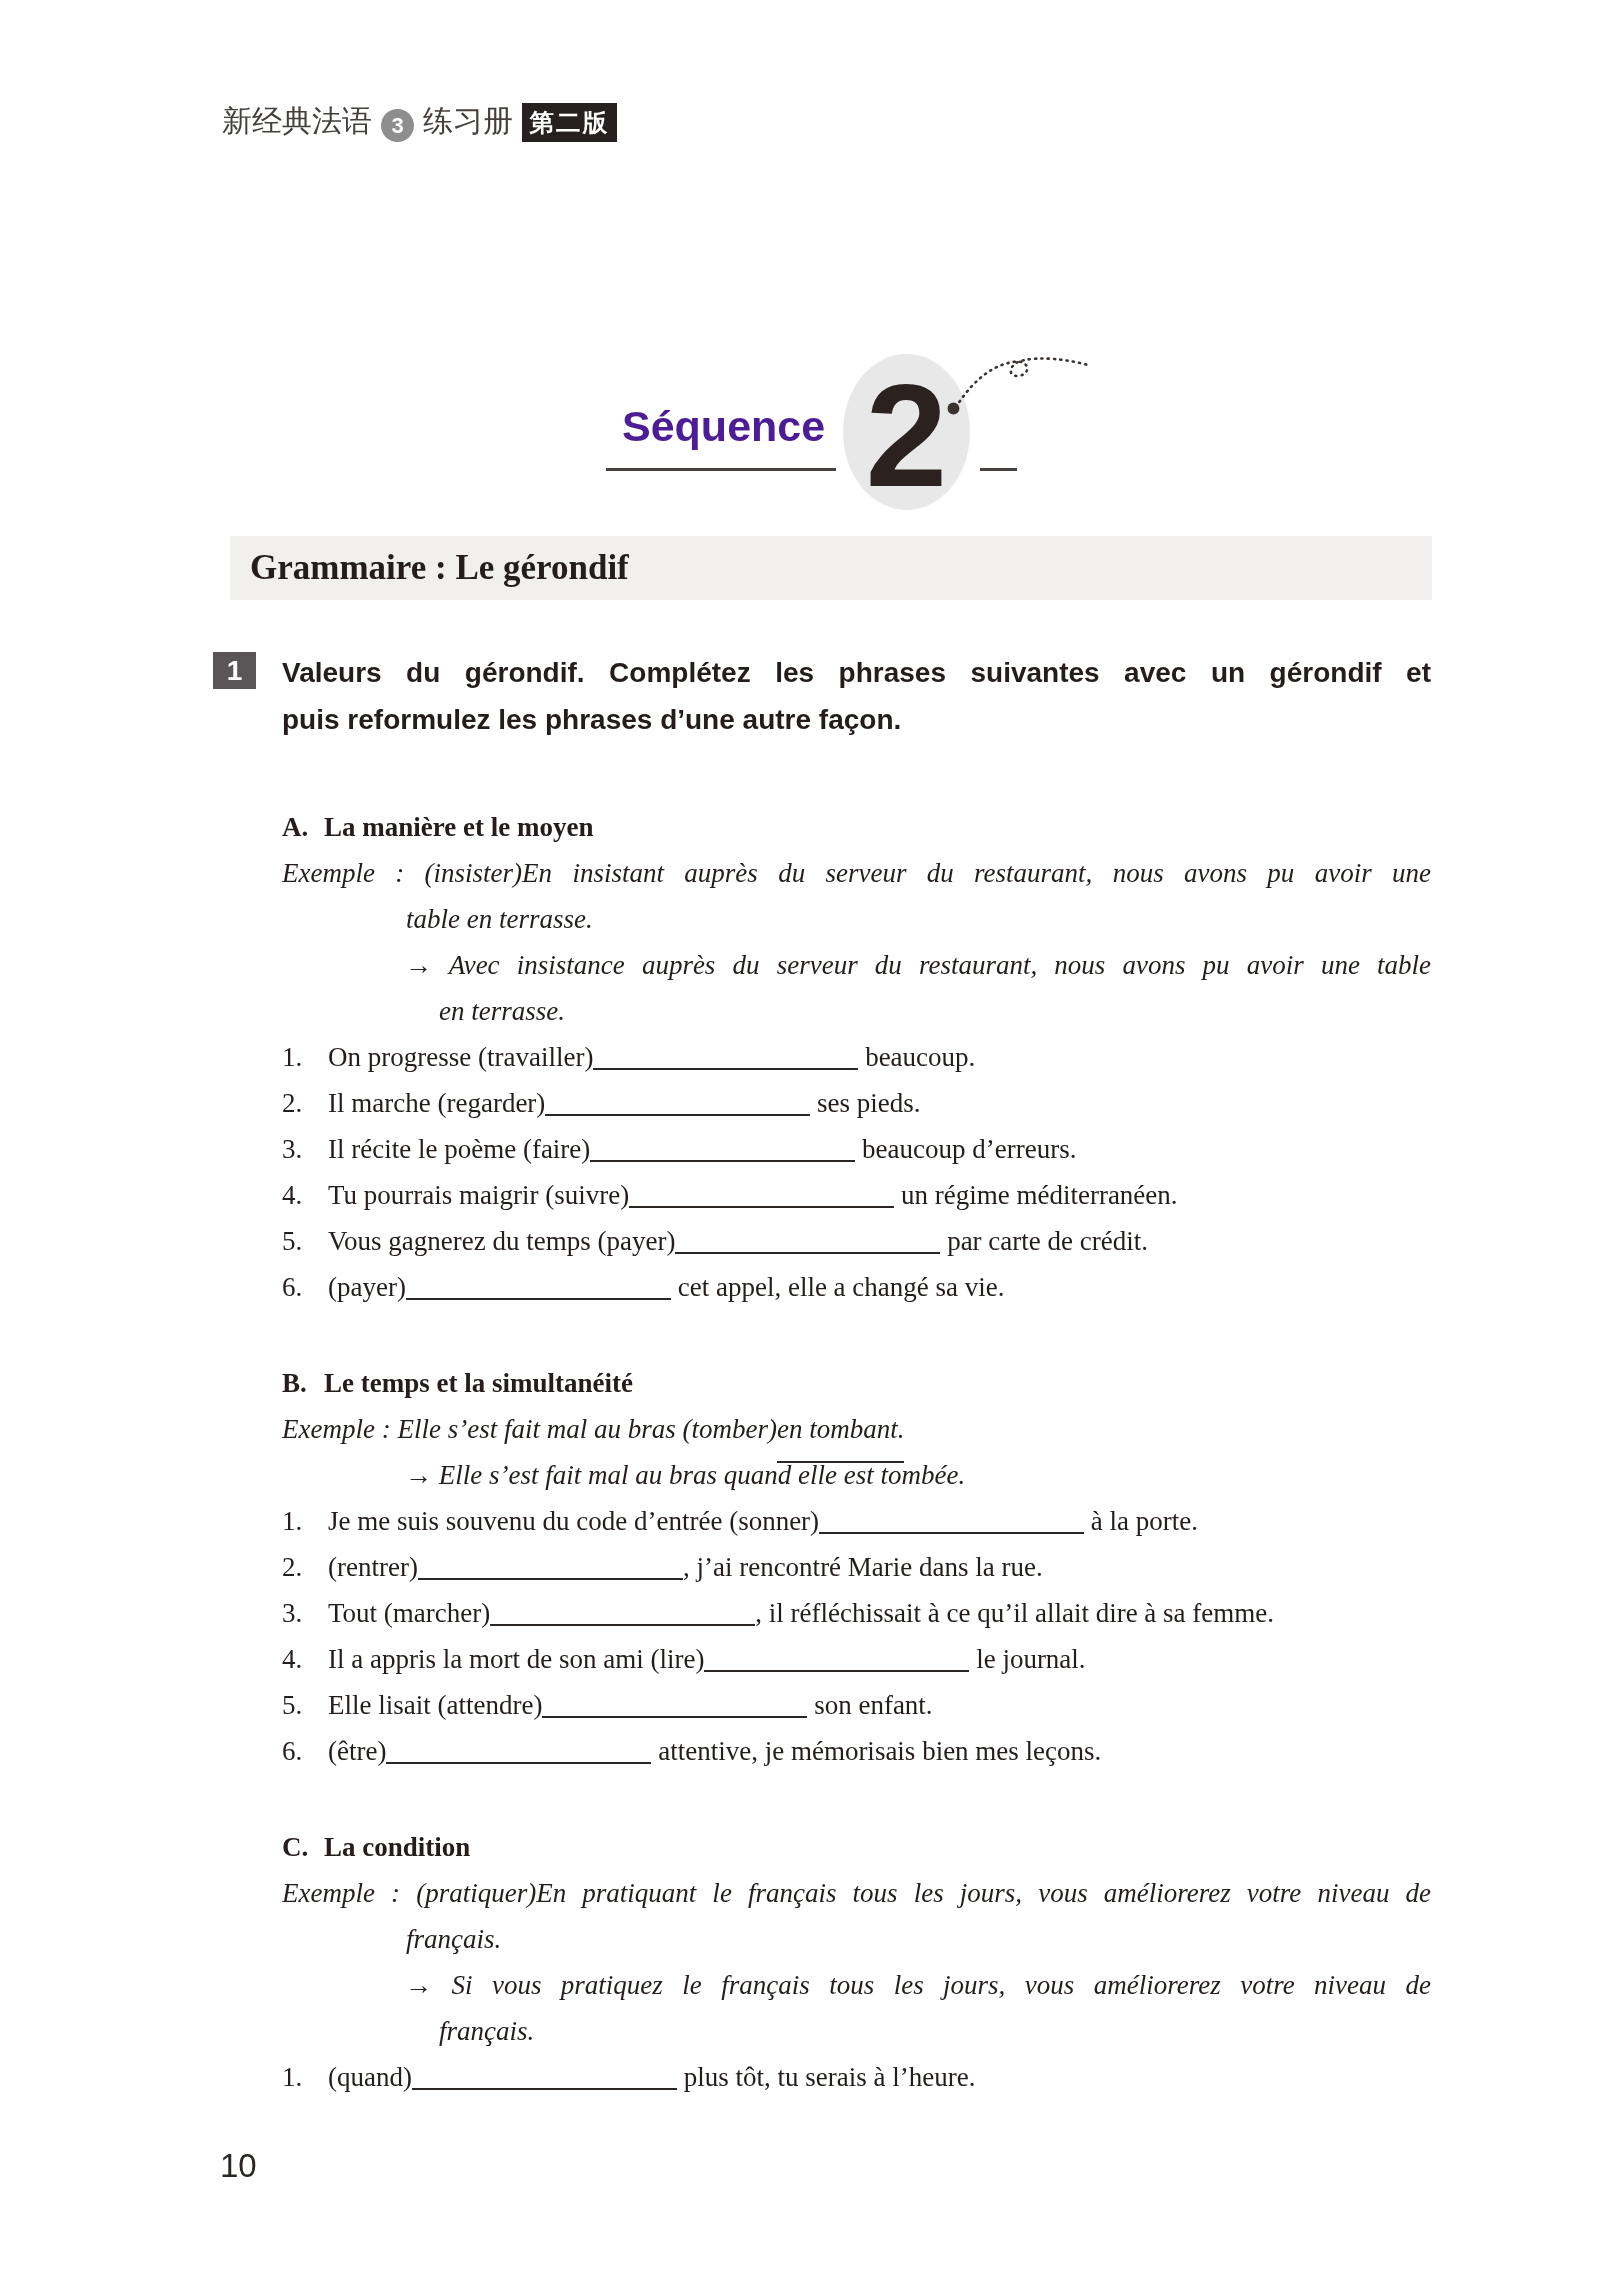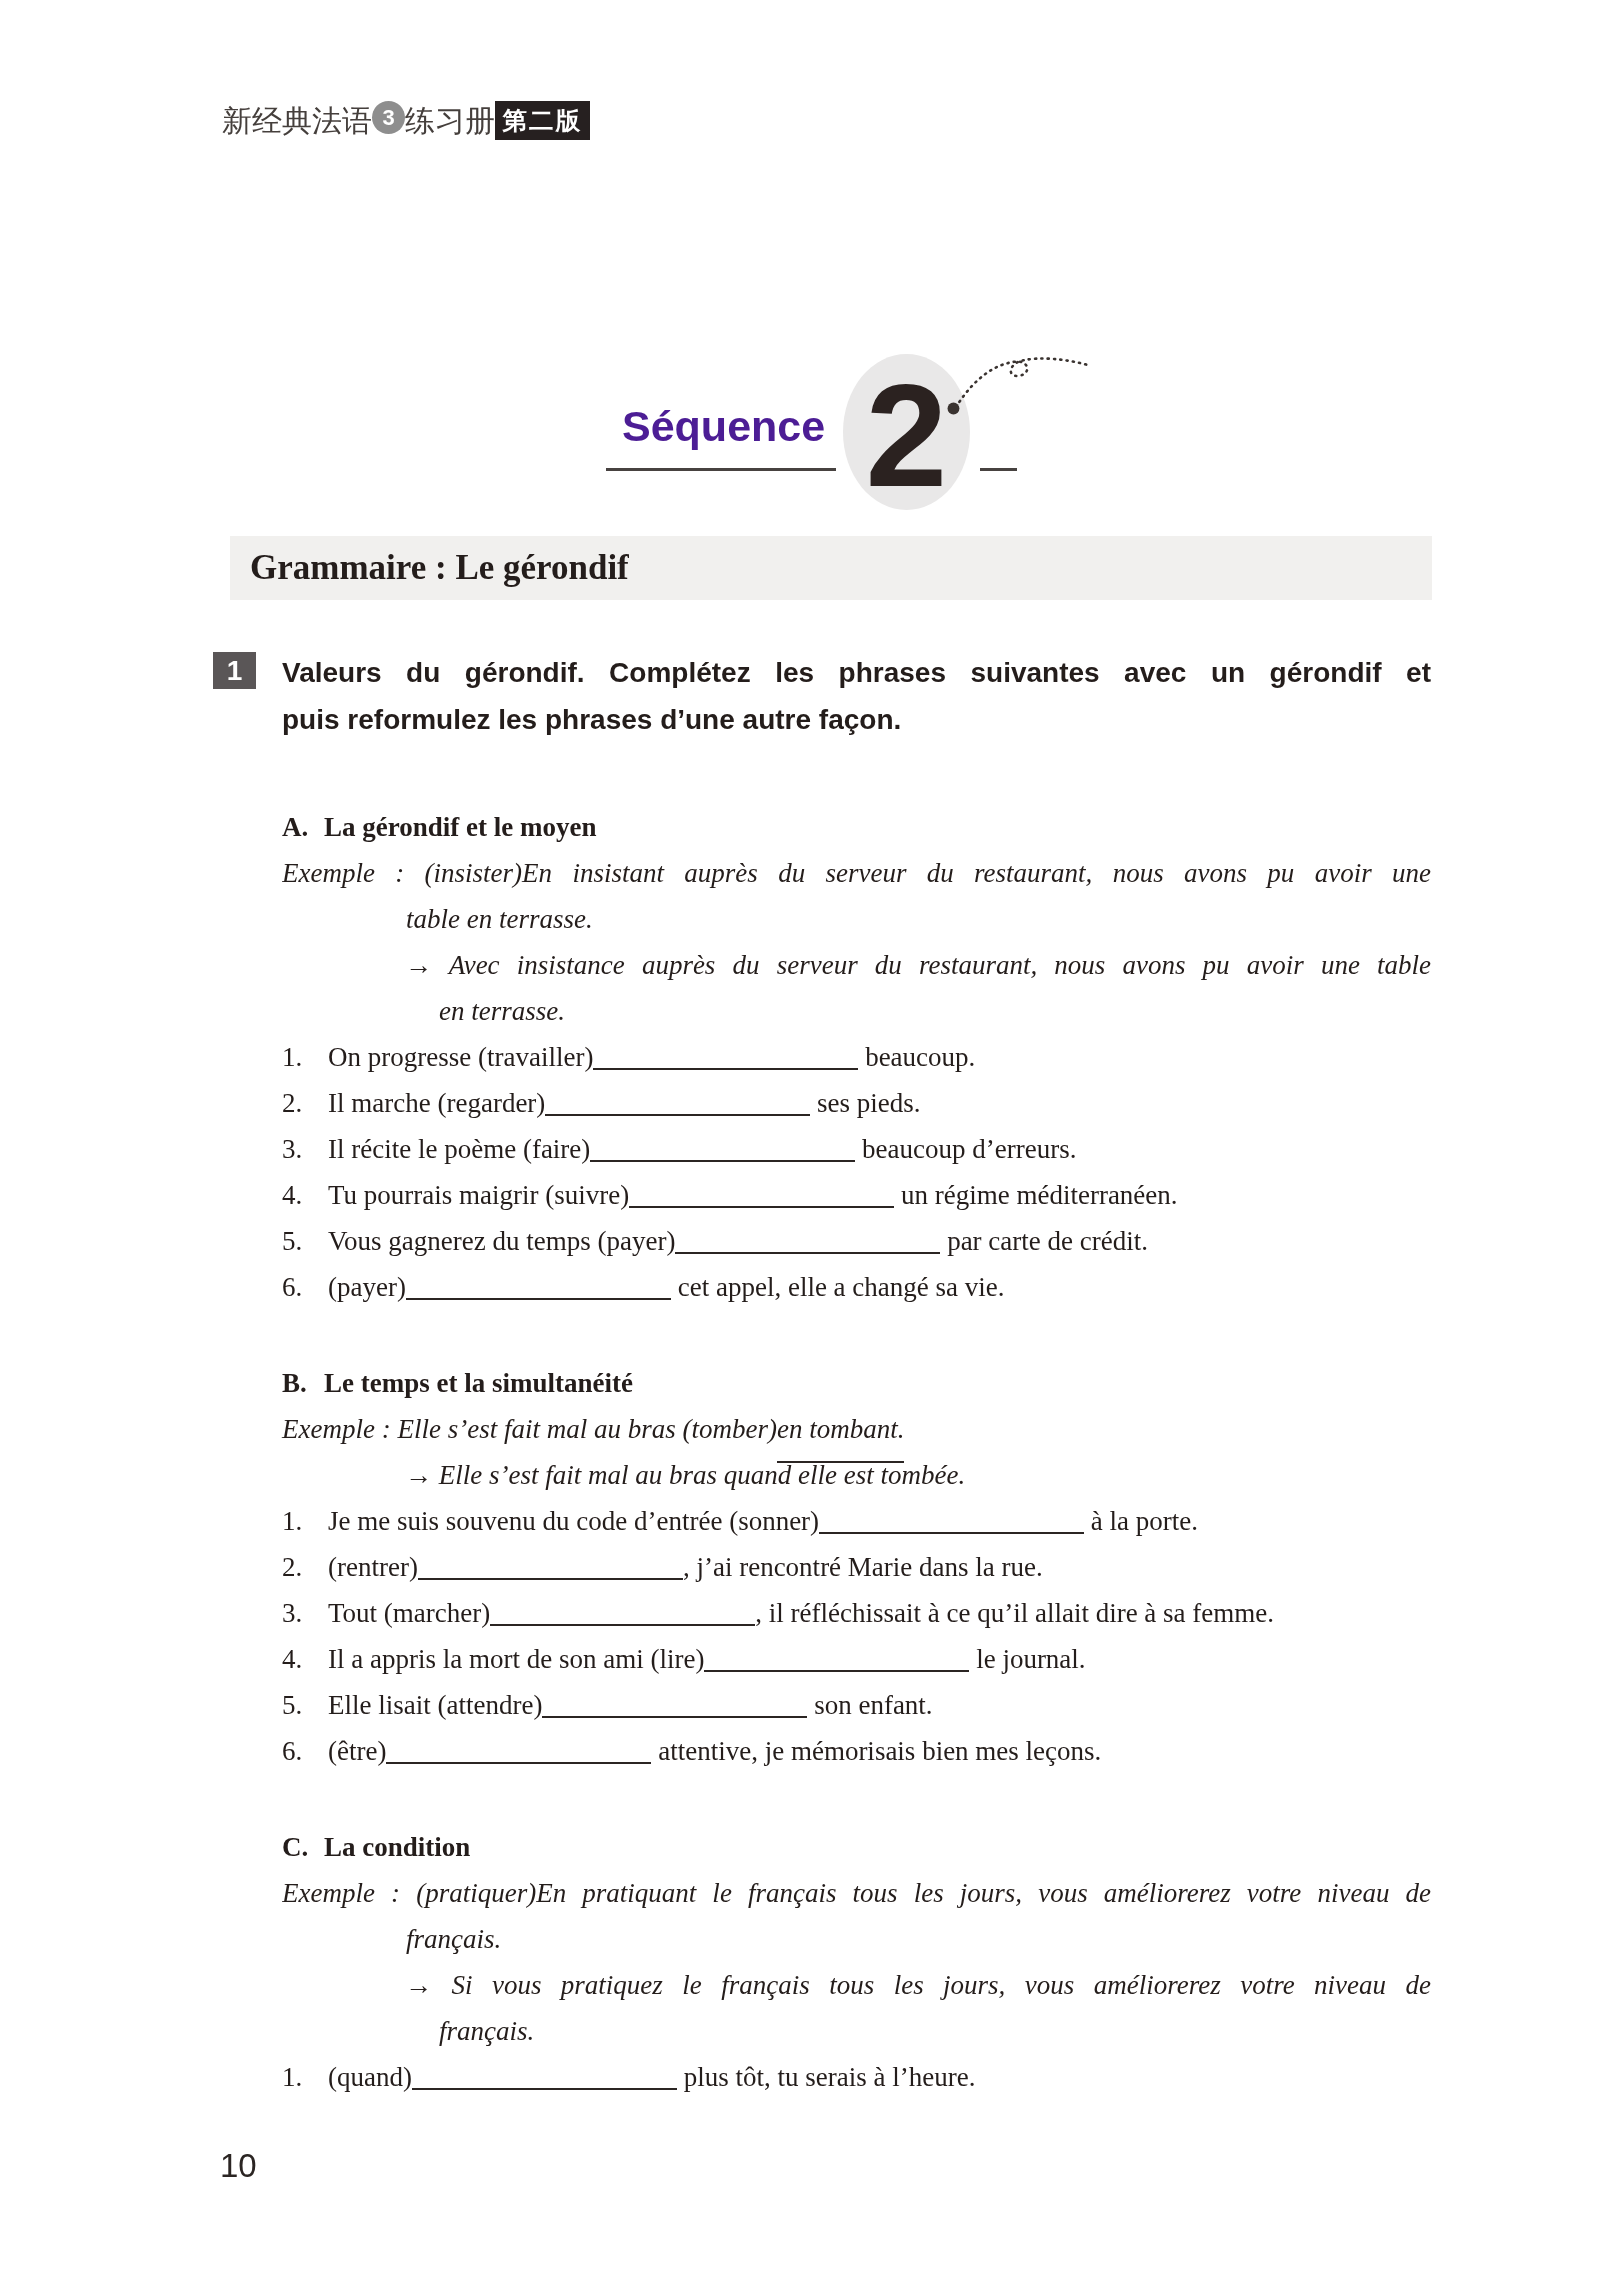--- a/index.html
+++ b/index.html
@@ -1,20 +1,20 @@
 <!DOCTYPE html>
 <html style="font-size:12px"><head>
 <meta charset="utf-8">
 <style>
   html,body{margin:0;padding:0;}
   body{width:1620px;height:2273px;position:relative;background:#ffffff;overflow:hidden;
        font-family:"Liberation Serif",serif;color:#241d1b;}
 
   
-  .book-header{position:absolute;left:222px;top:101px;display:flex;align-items:flex-start;
+  .book-header{position:absolute;left:222px;top:101px;display:flex;align-items:flex-end;gap:9px;
                font-family:"Liberation Sans",sans-serif;color:#453f3c;font-size:30px;}
   .vol-badge{width:33px;height:33px;border-radius:50%;background:#8e8e8e;color:#fff;
              font-weight:700;font-size:22px;display:flex;align-items:center;justify-content:center;}
   .edition-badge{background:#262020;color:#fff;font-size:24.5px;font-weight:700;
                  padding:3px 7.4px;letter-spacing:2.2px;}
 
   
   .seq-label{position:absolute;left:622px;top:402px;height:46px;line-height:46px;
              font:700 43px "Liberation Sans",sans-serif;color:#4c1d95;z-index:1;}
   .seq-underline-1{position:absolute;left:606px;top:468px;width:230px;height:3px;background:#474240;z-index:1;}
@@ -82,21 +82,21 @@
   </div>
 
   <div class="ex-num-box">1</div>
   <div class="instruction">
     <div class="instr-line j">Valeurs du gérondif. Complétez les phrases suivantes avec un gérondif et</div>
     <div class="instr-line">puis reformulez les phrases d’une autre façon.</div>
   </div>
 
   <main id="sections">
       <section class="exo-section">
-        <div class="s-line s-heading"><span class="s-letter">A.</span><span>La gérondif et le moyen</span></div>
+        <div class="s-line s-heading"><span class="s-letter">A.</span><span>La manière et le moyen</span></div>
         <div class="s-line s-example justify"><span>Exemple : (insister)</span><span class="u">En insistant</span><span> auprès du serveur du restaurant, nous avons pu avoir une</span></div>
         <div class="s-line s-example" style="padding-left: 124px;"><span>table en terrasse.</span></div>
         <div class="s-line s-example justify" style="padding-left: 123px;"><span>→ Avec insistance auprès du serveur du restaurant, nous avons pu avoir une table</span></div>
         <div class="s-line s-example" style="padding-left: 157px;"><span>en terrasse.</span></div>
         <div class="s-line s-item"><span class="i-num">1.</span><span>On progresse (travailler)</span><span class="blank" style="width: 265px;"></span><span> beaucoup.</span></div>
         <div class="s-line s-item"><span class="i-num">2.</span><span>Il marche (regarder)</span><span class="blank" style="width: 265px;"></span><span> ses pieds.</span></div>
         <div class="s-line s-item"><span class="i-num">3.</span><span>Il récite le poème (faire)</span><span class="blank" style="width: 265px;"></span><span> beaucoup d’erreurs.</span></div>
         <div class="s-line s-item"><span class="i-num">4.</span><span>Tu pourrais maigrir (suivre)</span><span class="blank" style="width: 265px;"></span><span> un régime méditerranéen.</span></div>
         <div class="s-line s-item"><span class="i-num">5.</span><span>Vous gagnerez du temps (payer)</span><span class="blank" style="width: 265px;"></span><span> par carte de crédit.</span></div>
         <div class="s-line s-item"><span class="i-num">6.</span><span>(payer)</span><span class="blank" style="width: 265px;"></span><span> cet appel, elle a changé sa vie.</span></div>

